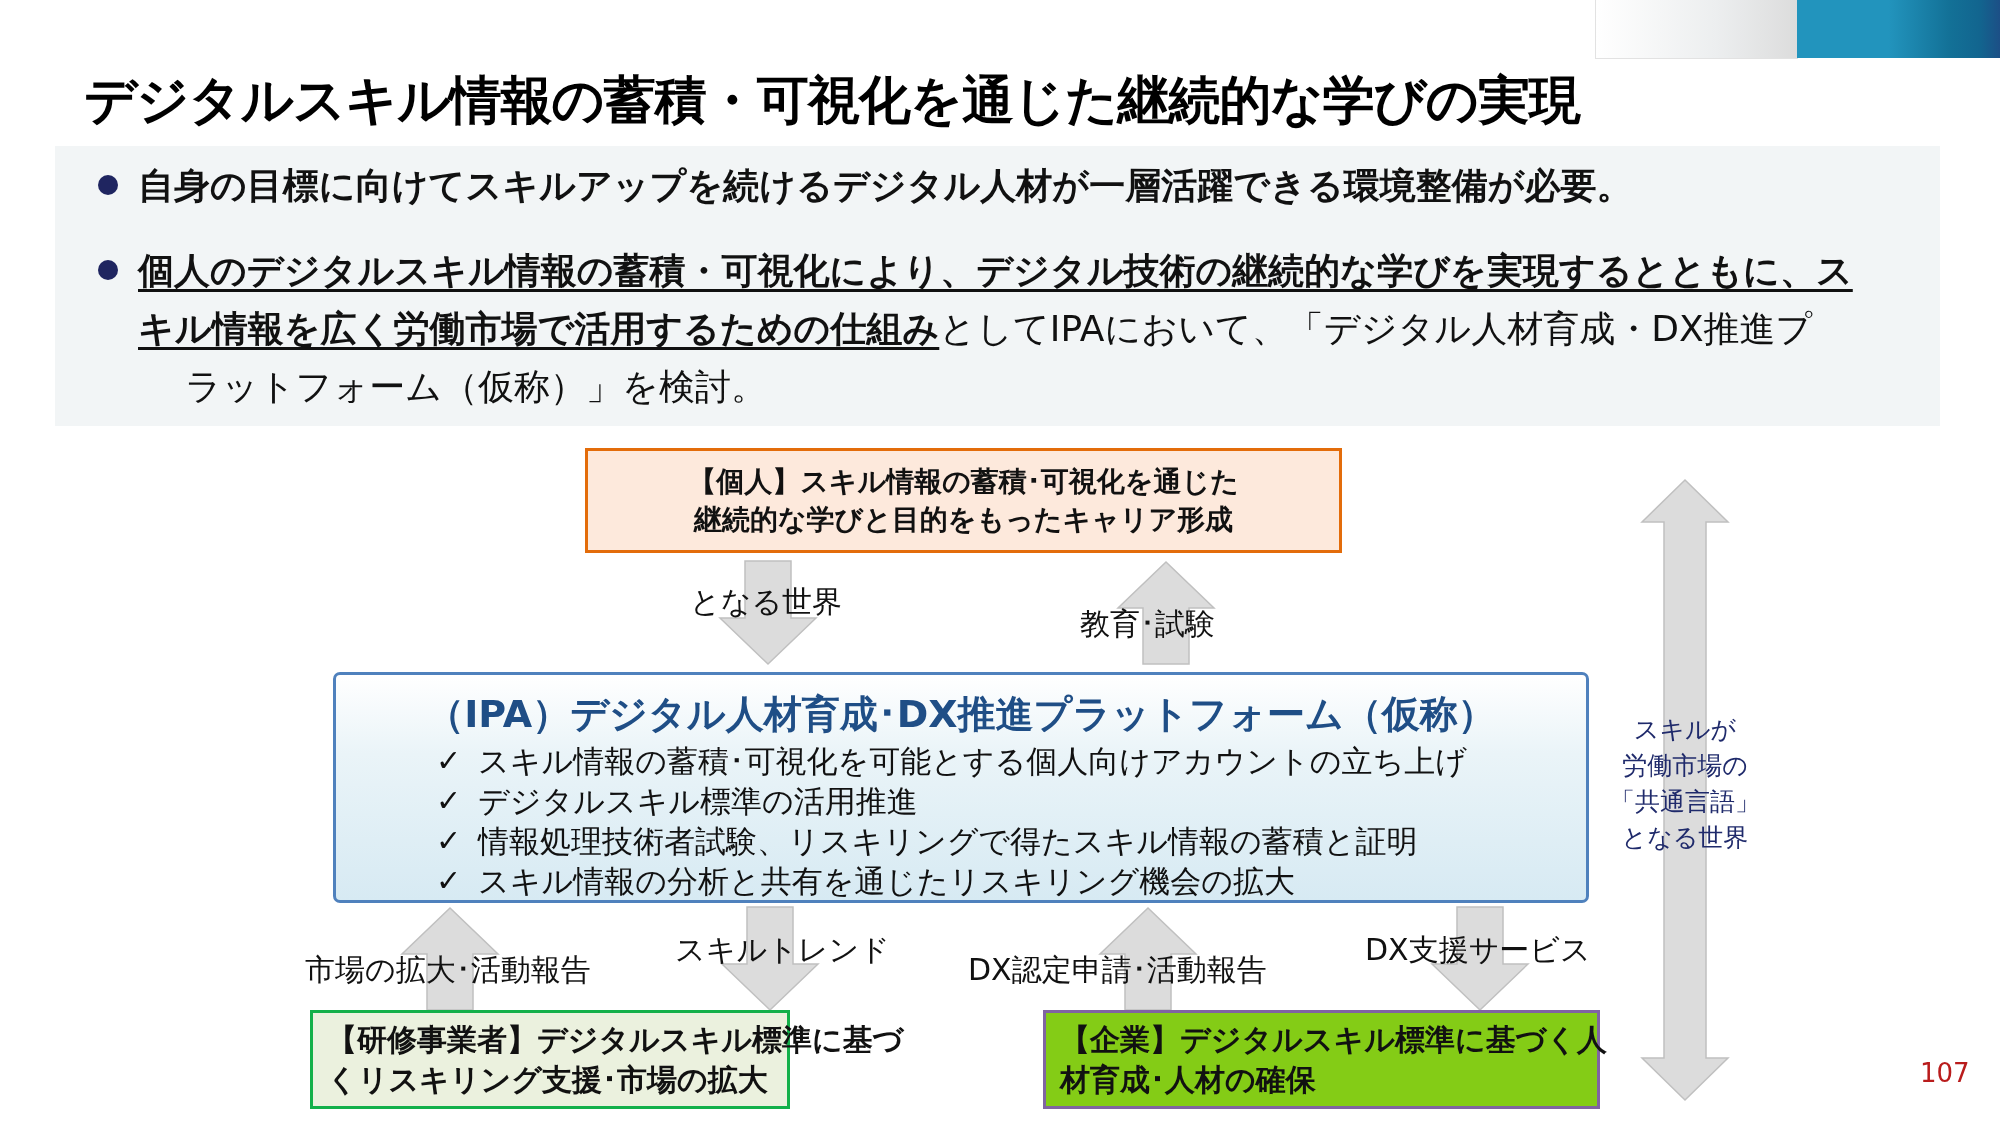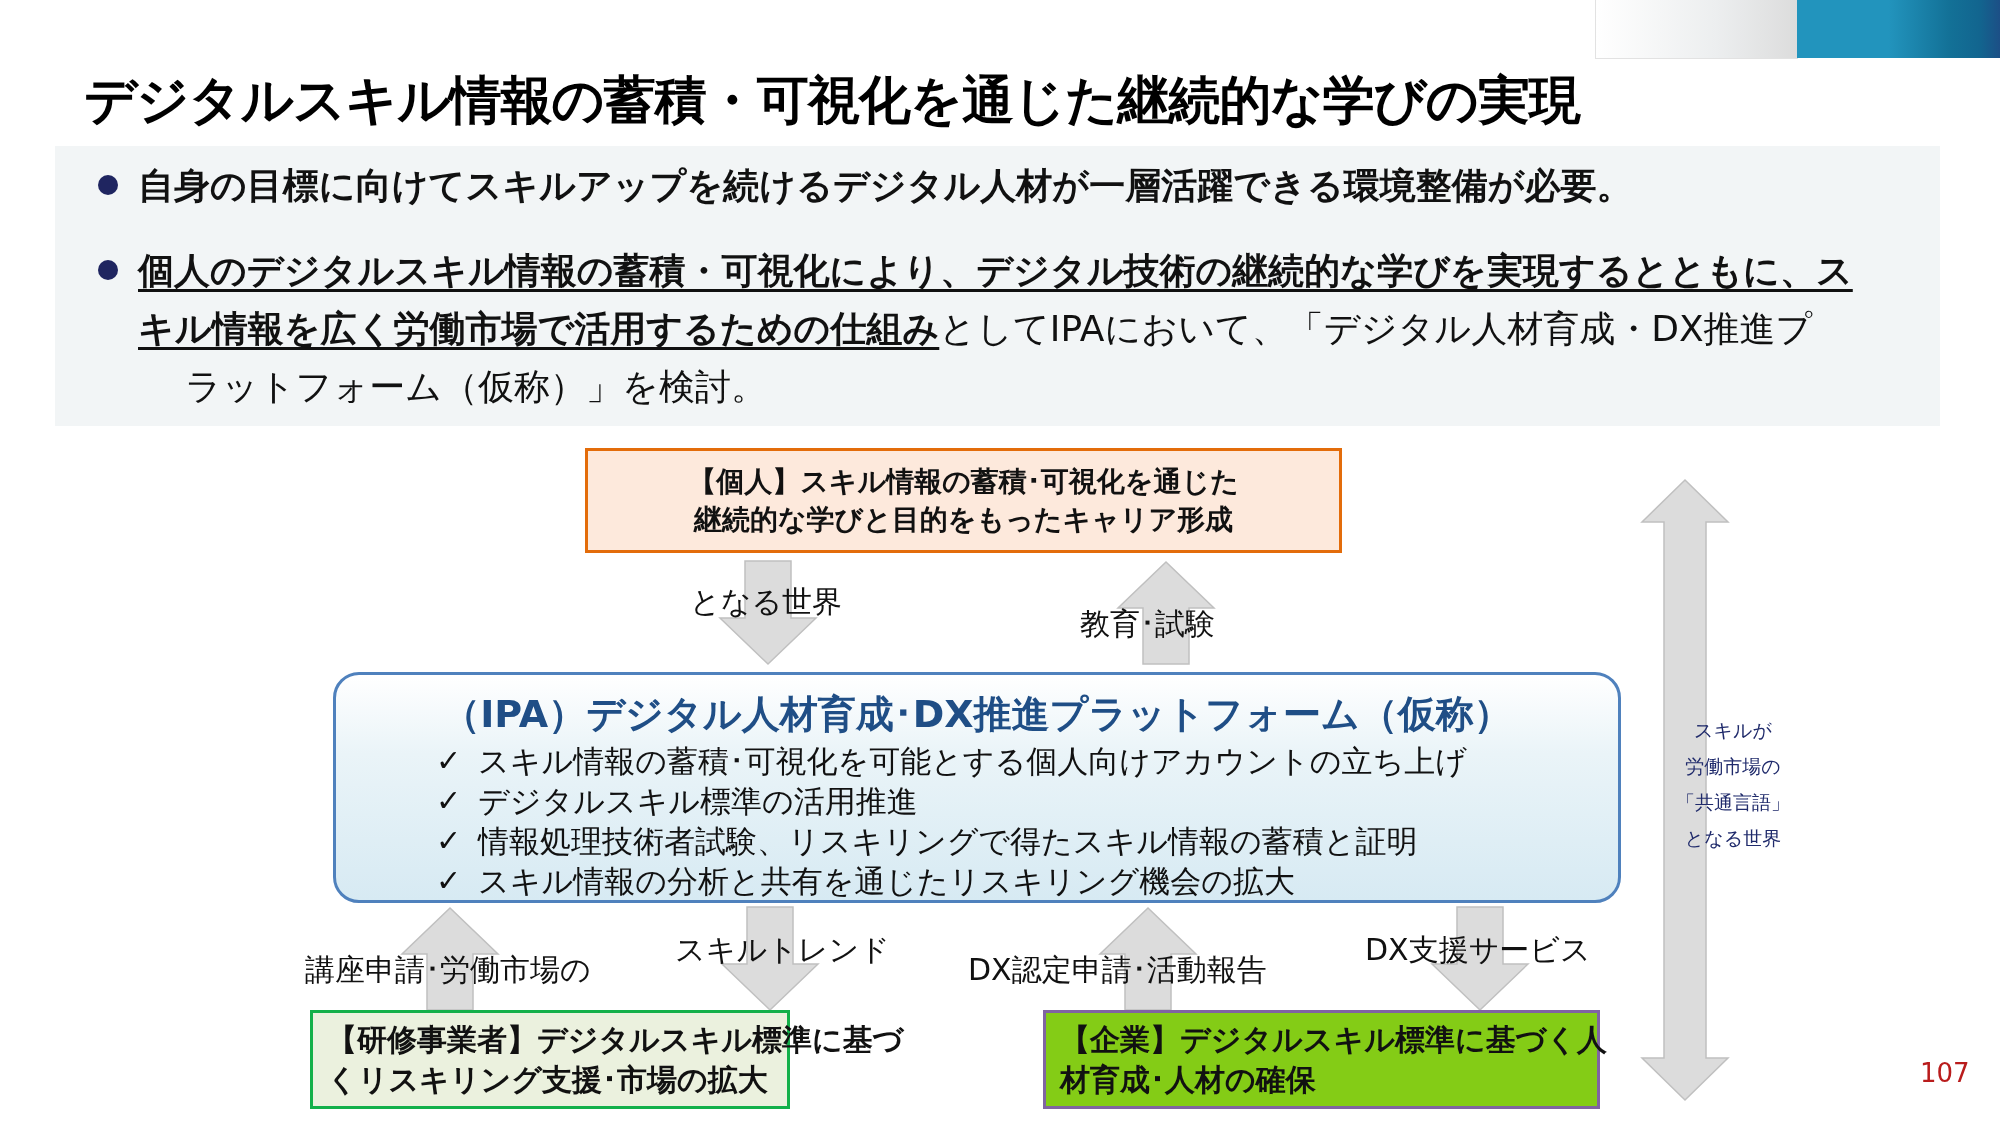--- a/index.html
+++ b/index.html
@@ -40,23 +40,22 @@
 
   
   .box-orange {
     left: 585px; top: 448px; width: 751px; height: 99px;
     background: #fde9dc; border: 3px solid #e36c0a;
     display: flex; flex-direction: column; align-items: center; justify-content: center;
     font-weight: bold; font-size: 28px; line-height: 38px; white-space: nowrap;
   }
   .box-ipa {
     left: 333px; top: 672px; width: 1250px; height: 225px;
-    border: 3px solid #4f81bd; border-radius: 26px;
+    border: 3px solid #4f81bd; border-radius: 7px;
     background: linear-gradient(180deg, #ffffff 0%, #eaf4f8 35%, #d7eaf3 100%);
-    padding-left: 32px;
   }
   .ipa-title {
     left: 0; right: 0; top: 14px; text-align: center; font-weight: bold;
     font-size: 38px; color: #1f4e86; white-space: nowrap;
   }
   .ipa-list { left: 100px; top: 66px; }
   .ipa-item { font-size: 31px; line-height: 40px; white-space: nowrap; display: flex; align-items: center; }
   .ipa-item .chk { width: 42px; font-size: 30px; }
 
   .box-green {
@@ -71,21 +70,21 @@
     background: #84cc16; border: 3px solid #8064a2;
     display: flex; flex-direction: column; justify-content: center;
     padding-left: 14px; box-sizing: border-box;
     font-weight: bold; font-size: 30px; line-height: 40px; white-space: nowrap;
   }
 
   .alabel { font-size: 30px; white-space: nowrap; color: #111; }
 
   .side-label {
     left: 1590px; top: 712px; width: 190px; text-align: center;
-    font-size: 19px; line-height: 36px; color: #1f2a6b; white-space: nowrap; padding-left: 48px;
+    font-size: 25px; line-height: 36px; color: #1f2a6b; white-space: nowrap;
   }
   .pagenum { left: 1920px; top: 1058px; font-size: 26px; color: #b91c1c; }
 </style>
 </head>
 <body>
 
 <div class="abs hdr-light"></div>
 <div class="abs hdr-blue"></div>
 
 <div class="abs title">デジタルスキル情報の蓄積・可視化を通じた継続的な学びの実現</div>
@@ -133,21 +132,21 @@
     <div class="ipa-item">
       <span class="chk">✓</span>
       <span>スキル情報の分析と共有を通じたリスキリング機会の拡大</span>
     </div>
   </div>
 </div>
 
 <svg class="abs" style="left:400px; top:906px;" width="100" height="106">
   <polygon points="50,2 98,48 73,48 73,104 27,104 27,48 2,48" fill="#dcdcdc" stroke="#c0c0c0" stroke-width="1.5"></polygon>
 </svg>
-<div class="abs alabel" style="left:305px; top:950px;">講座申請･労働市場の</div>
+<div class="abs alabel" style="left:305px; top:950px;">市場の拡大･活動報告</div>
 
 <svg class="abs" style="left:720px; top:906px;" width="100" height="106">
   <polygon points="27,1 73,1 73,58 98,58 50,104 2,58 27,58" fill="#dcdcdc" stroke="#c0c0c0" stroke-width="1.5"></polygon>
 </svg>
 <div class="abs alabel" style="left:675px; top:930px;">スキルトレンド</div>
 
 <svg class="abs" style="left:1098px; top:906px;" width="100" height="106">
   <polygon points="50,2 98,48 73,48 73,104 27,104 27,48 2,48" fill="#dcdcdc" stroke="#c0c0c0" stroke-width="1.5"></polygon>
 </svg>
 <div class="abs alabel" style="left:968px; top:950px;">DX認定申請･活動報告</div>

